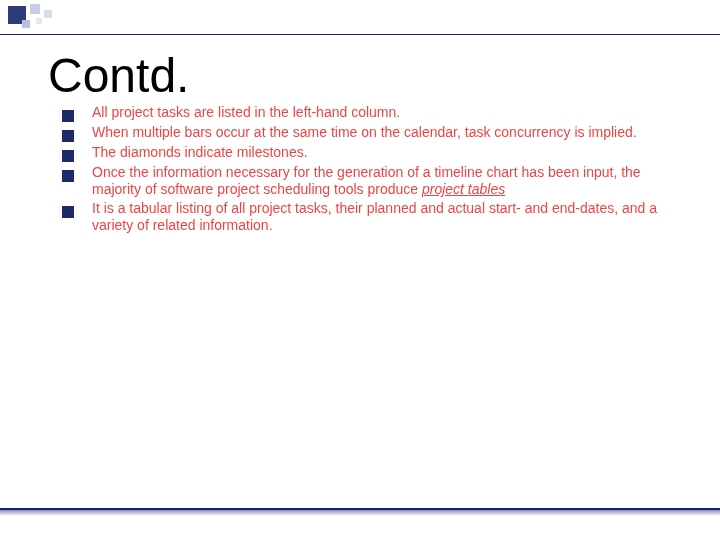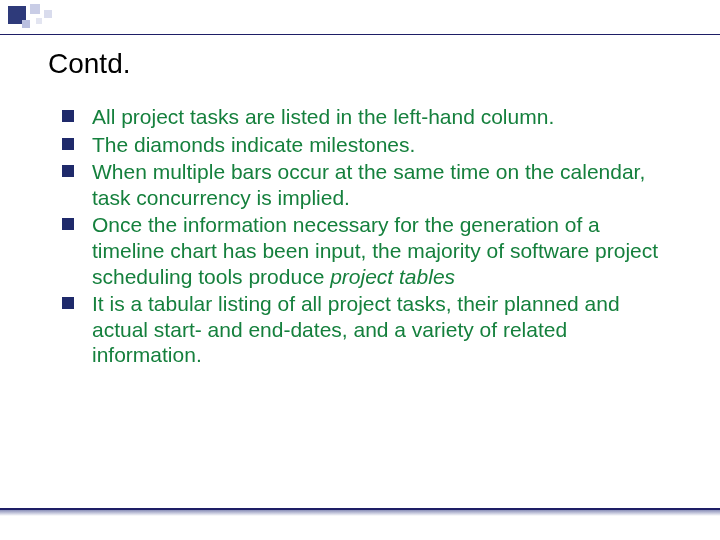--- a/index.html
+++ b/index.html
@@ -46,21 +46,21 @@
     top: 34px;
     left: 0;
     right: 0;
     height: 1px;
     background: #1e1e66;
   }
   .title {
     position: absolute;
     top: 48px;
     left: 48px;
-    font-size: 28px;
+    font-size: 48px;
     color: #000000;
     font-weight: 400;
   }
   .body {
     position: absolute;
     top: 104px;
     left: 62px;
     right: 48px;
   }
   .item {
@@ -71,26 +71,27 @@
   .bullet {
     flex: 0 0 auto;
     width: 12px;
     height: 12px;
     background: #1f2a6b;
     margin-top: 6px;
     margin-right: 18px;
   }
   .text {
     flex: 1 1 auto;
-    font-size: 21px;
+    font-size: 14px;
     line-height: 1.22;
-    color: #15803d;
+    color: #ef4444;
   }
   .text em {
     font-style: italic;
+    text-decoration: underline;
   }
   .bottom-rule {
     position: absolute;
     left: 0;
     right: 0;
     bottom: 30px;
     height: 2px;
     background: #1e1e66;
   }
   .bottom-shadow {
@@ -123,26 +124,26 @@
   <div class="body">
 
     <div class="item">
       <div class="bullet"></div>
       <div class="text">All project tasks are listed in the left-hand column.</div>
     </div>
 
 
     <div class="item">
       <div class="bullet"></div>
-      <div class="text">The diamonds indicate milestones.</div>
+      <div class="text">When multiple bars occur at the same time on the calendar, task concurrency is implied.</div>
     </div>
 
     <div class="item">
       <div class="bullet"></div>
-      <div class="text">When multiple bars occur at the same time on the calendar, task concurrency is implied.</div>
+      <div class="text">The diamonds indicate milestones.</div>
     </div>
 
     <div class="item">
       <div class="bullet"></div>
       <div class="text">
         <span>Once the information necessary for the generation of a timeline chart has been input, the majority of software project scheduling tools produce </span><em>project tables</em>
       </div>
     </div>
 
     <div class="item">

